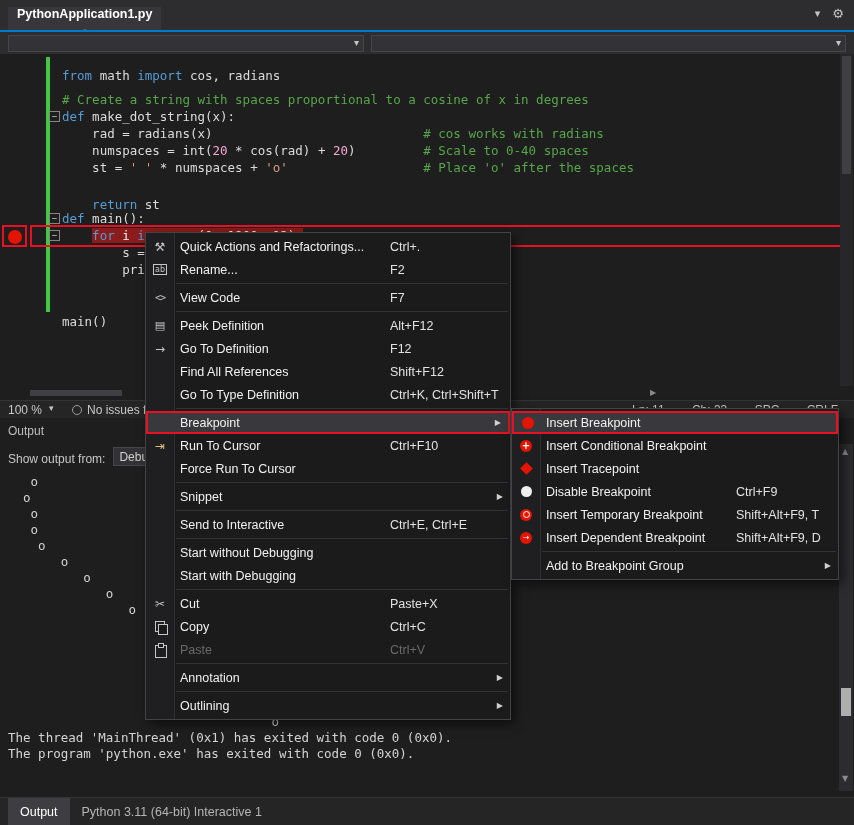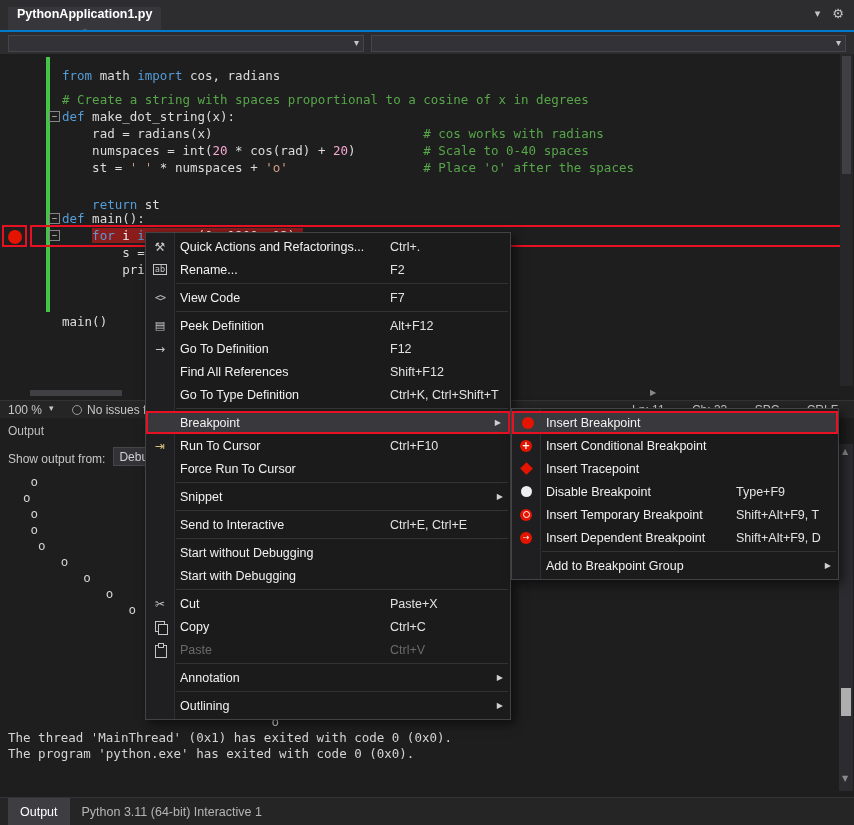--- a/index.html
+++ b/index.html
@@ -351,21 +351,21 @@
         <span class="mi-icon icon-bp-conditional"></span>
         <span class="mi-label">Insert Conditional Breakpoint</span>
       </div>
       <div class="menu-item">
         <span class="mi-icon icon-bp-tracepoint"></span>
         <span class="mi-label">Insert Tracepoint</span>
       </div>
       <div class="menu-item">
         <span class="mi-icon icon-bp-disable"></span>
         <span class="mi-label">Disable Breakpoint</span>
-        <span class="mi-shortcut">Type+F9</span>
+        <span class="mi-shortcut">Ctrl+F9</span>
       </div>
       <div class="menu-item">
         <span class="mi-icon icon-bp-temporary"></span>
         <span class="mi-label">Insert Temporary Breakpoint</span>
         <span class="mi-shortcut">Shift+Alt+F9, T</span>
       </div>
       <div class="menu-item">
         <span class="mi-icon icon-bp-dependent"></span>
         <span class="mi-label">Insert Dependent Breakpoint</span>
         <span class="mi-shortcut">Shift+Alt+F9, D</span>

